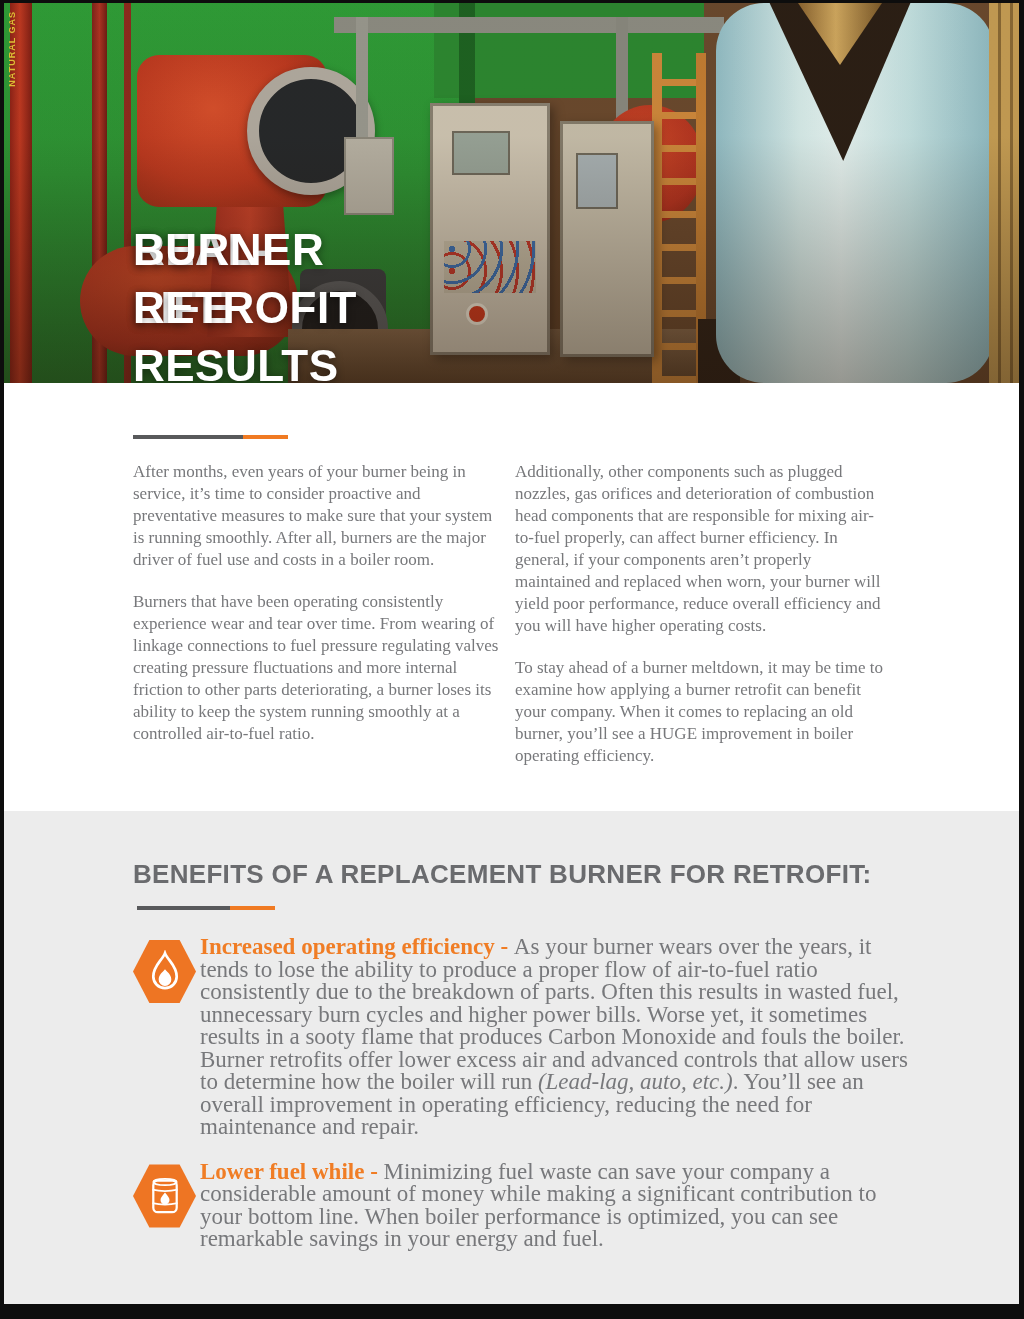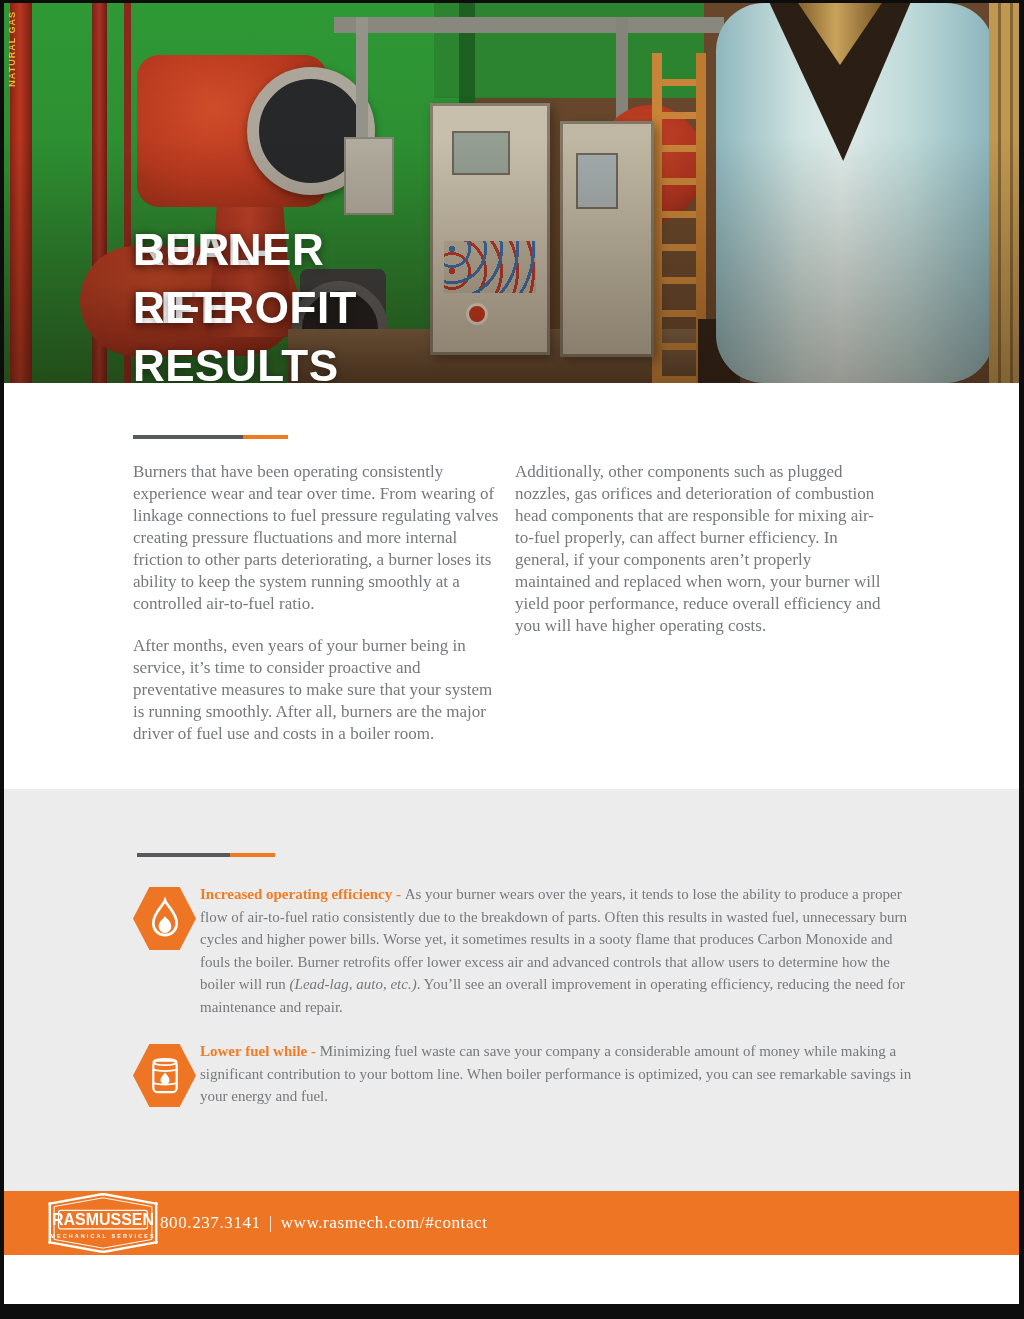--- a/index.html
+++ b/index.html
@@ -82,21 +82,21 @@
   
   .benefits{background:#ECECEC;padding:48px 95px 60px 129px;}
   .benefits-heading{margin:0;font-size:26px;font-weight:bold;color:#6A6B6E;letter-spacing:0.3px;}
   .benefits .divider{width:138px;margin:16px 0 26px 4px;}
   .benefits .divider .seg-gray{width:93px;}
   .benefits .divider .seg-orange{width:45px;}
   .benefit-row{display:flex;align-items:flex-start;margin-bottom:22px;}
   .hex{flex:0 0 auto;width:63px;height:67px;margin:2px 4px 0 0;background:#EE7523;
       clip-path:polygon(26% 3%,74% 3%,100% 50%,74% 97%,26% 97%,0% 50%);
       display:flex;align-items:center;justify-content:center;}
-  .benefit-text{margin:0;font-family:"Liberation Serif",serif;font-size:15px;
+  .benefit-text{margin:0;font-family:"Liberation Serif",serif;font-size:23px;
       line-height:22.5px;color:#77787B;}
   .benefit-title{color:#F07D25;font-weight:bold;}
   .benefit-italic{font-style:italic;}
 
   
   .footer{height:64px;background:#EE7523;display:flex;align-items:center;
       padding:0 48px 0 42px;box-sizing:border-box;}
   .footer-contact{font-family:"Liberation Serif",serif;font-size:17px;color:#ffffff;
       letter-spacing:0.6px;}
   .footer-contact .sep{margin:0 8px;opacity:0.9;}
@@ -146,30 +146,32 @@
       </div>
     </div>
 
     <section class="intro">
       <div class="divider">
         <span class="seg-gray"></span>
         <span class="seg-orange"></span>
       </div>
       <div class="columns">
         <div class="col">
+          <p class="body-p">After months, even years of your burner being in service, it’s time to consider proactive and preventative measures to make sure that your system is running smoothly. After all, burners are the major driver of fuel use and costs in a boiler room.</p>
           <p class="body-p">Burners that have been operating consistently experience wear and tear over time. From wearing of linkage connections to fuel pressure regulating valves creating pressure fluctuations and more internal friction to other parts deteriorating, a burner loses its ability to keep the system running smoothly at a controlled air-to-fuel ratio.</p>
-          <p class="body-p">After months, even years of your burner being in service, it’s time to consider proactive and preventative measures to make sure that your system is running smoothly. After all, burners are the major driver of fuel use and costs in a boiler room.</p>
         </div>
         <div class="col">
           <p class="body-p">Additionally, other components such as plugged nozzles, gas orifices and deterioration of combustion head components that are responsible for mixing air-to-fuel properly, can affect burner efficiency. In general, if your components aren’t properly maintained and replaced when worn, your burner will yield poor performance, reduce overall efficiency and you will have higher operating costs.</p>
+          <p class="body-p">To stay ahead of a burner meltdown, it may be time to examine how applying a burner retrofit can benefit your company. When it comes to replacing an old burner, you’ll see a HUGE improvement in boiler operating efficiency.</p>
         </div>
       </div>
     </section>
 
     <section class="benefits">
+      <h2 class="benefits-heading">BENEFITS OF A REPLACEMENT BURNER FOR RETROFIT:</h2>
       <div class="divider">
         <span class="seg-gray"></span>
         <span class="seg-orange"></span>
       </div>
 
       <div class="benefit-row">
         <div class="hex">
           <svg width="36" height="44" viewBox="0 0 40 48">
             <path d="M20 3 C23 11 33 17 33 29 a13 13 0 1 1 -26 0 C7 17 17 11 20 3 Z" fill="none" stroke="#ffffff" stroke-width="3"></path>
             <path d="M20 21 c4 4.5 7 6.5 7 11.5 a7 7 0 1 1 -14 0 c0 -5 3 -7 7 -11.5 Z" fill="#ffffff"></path>

